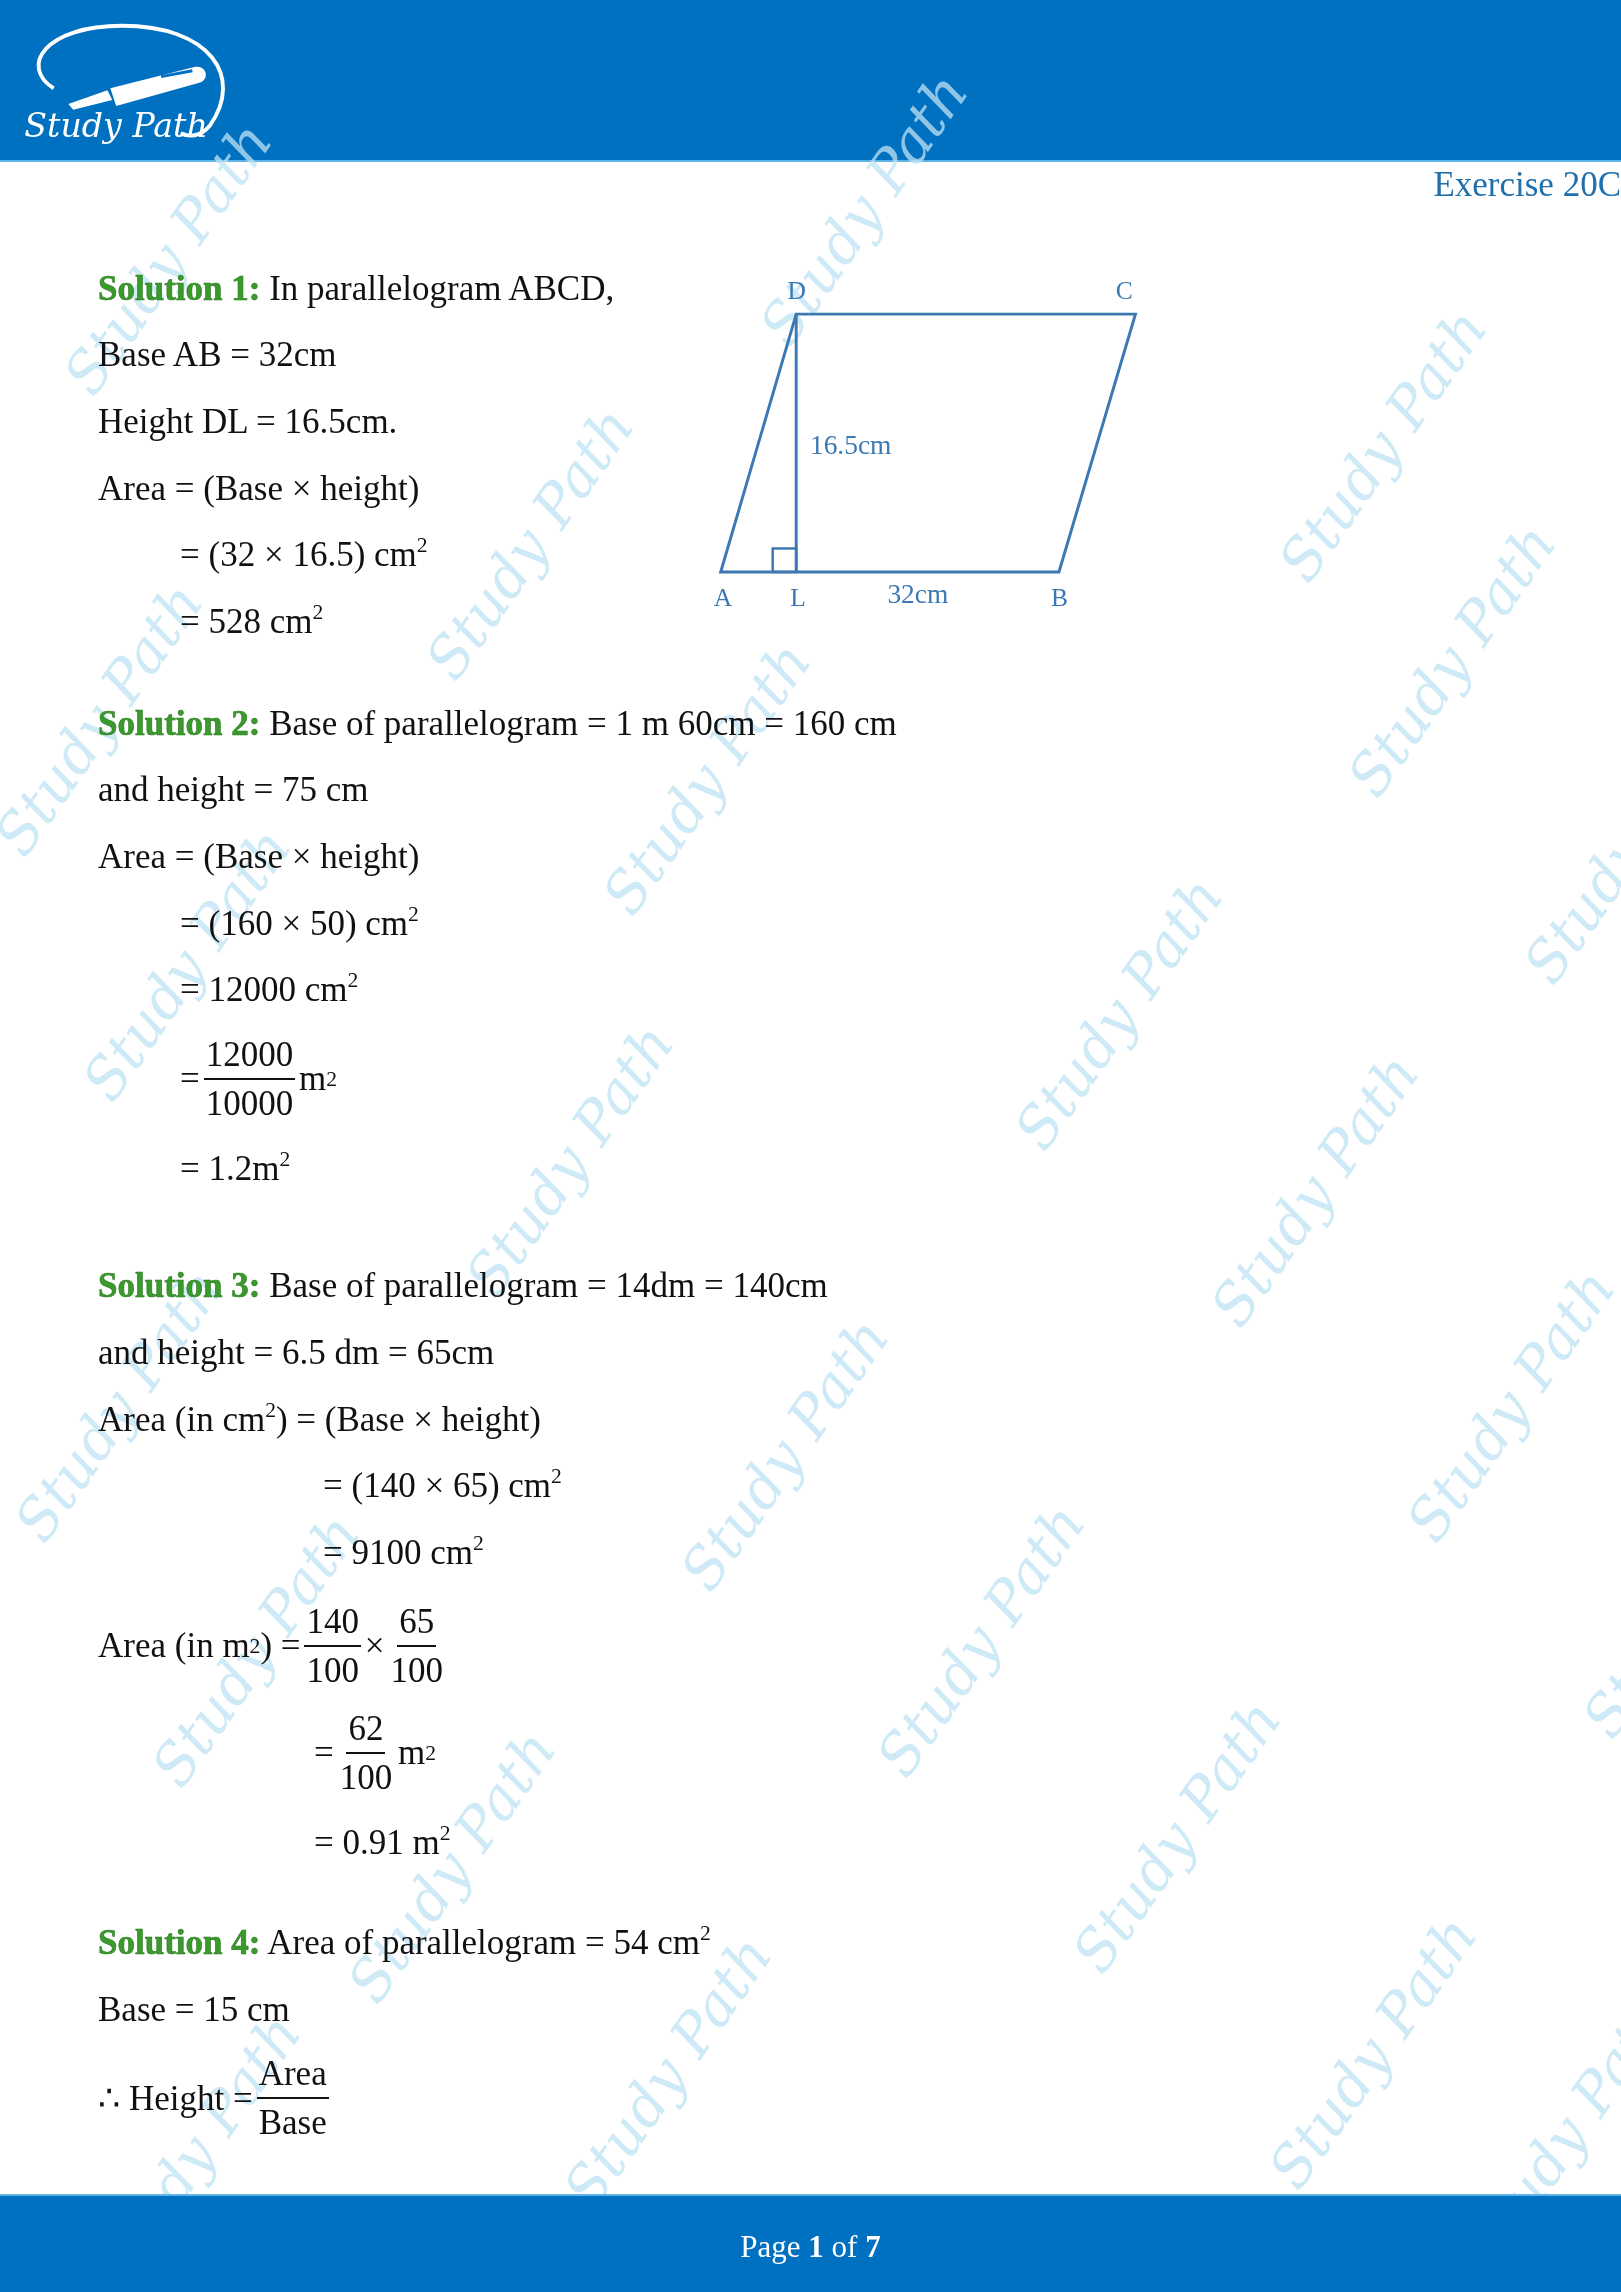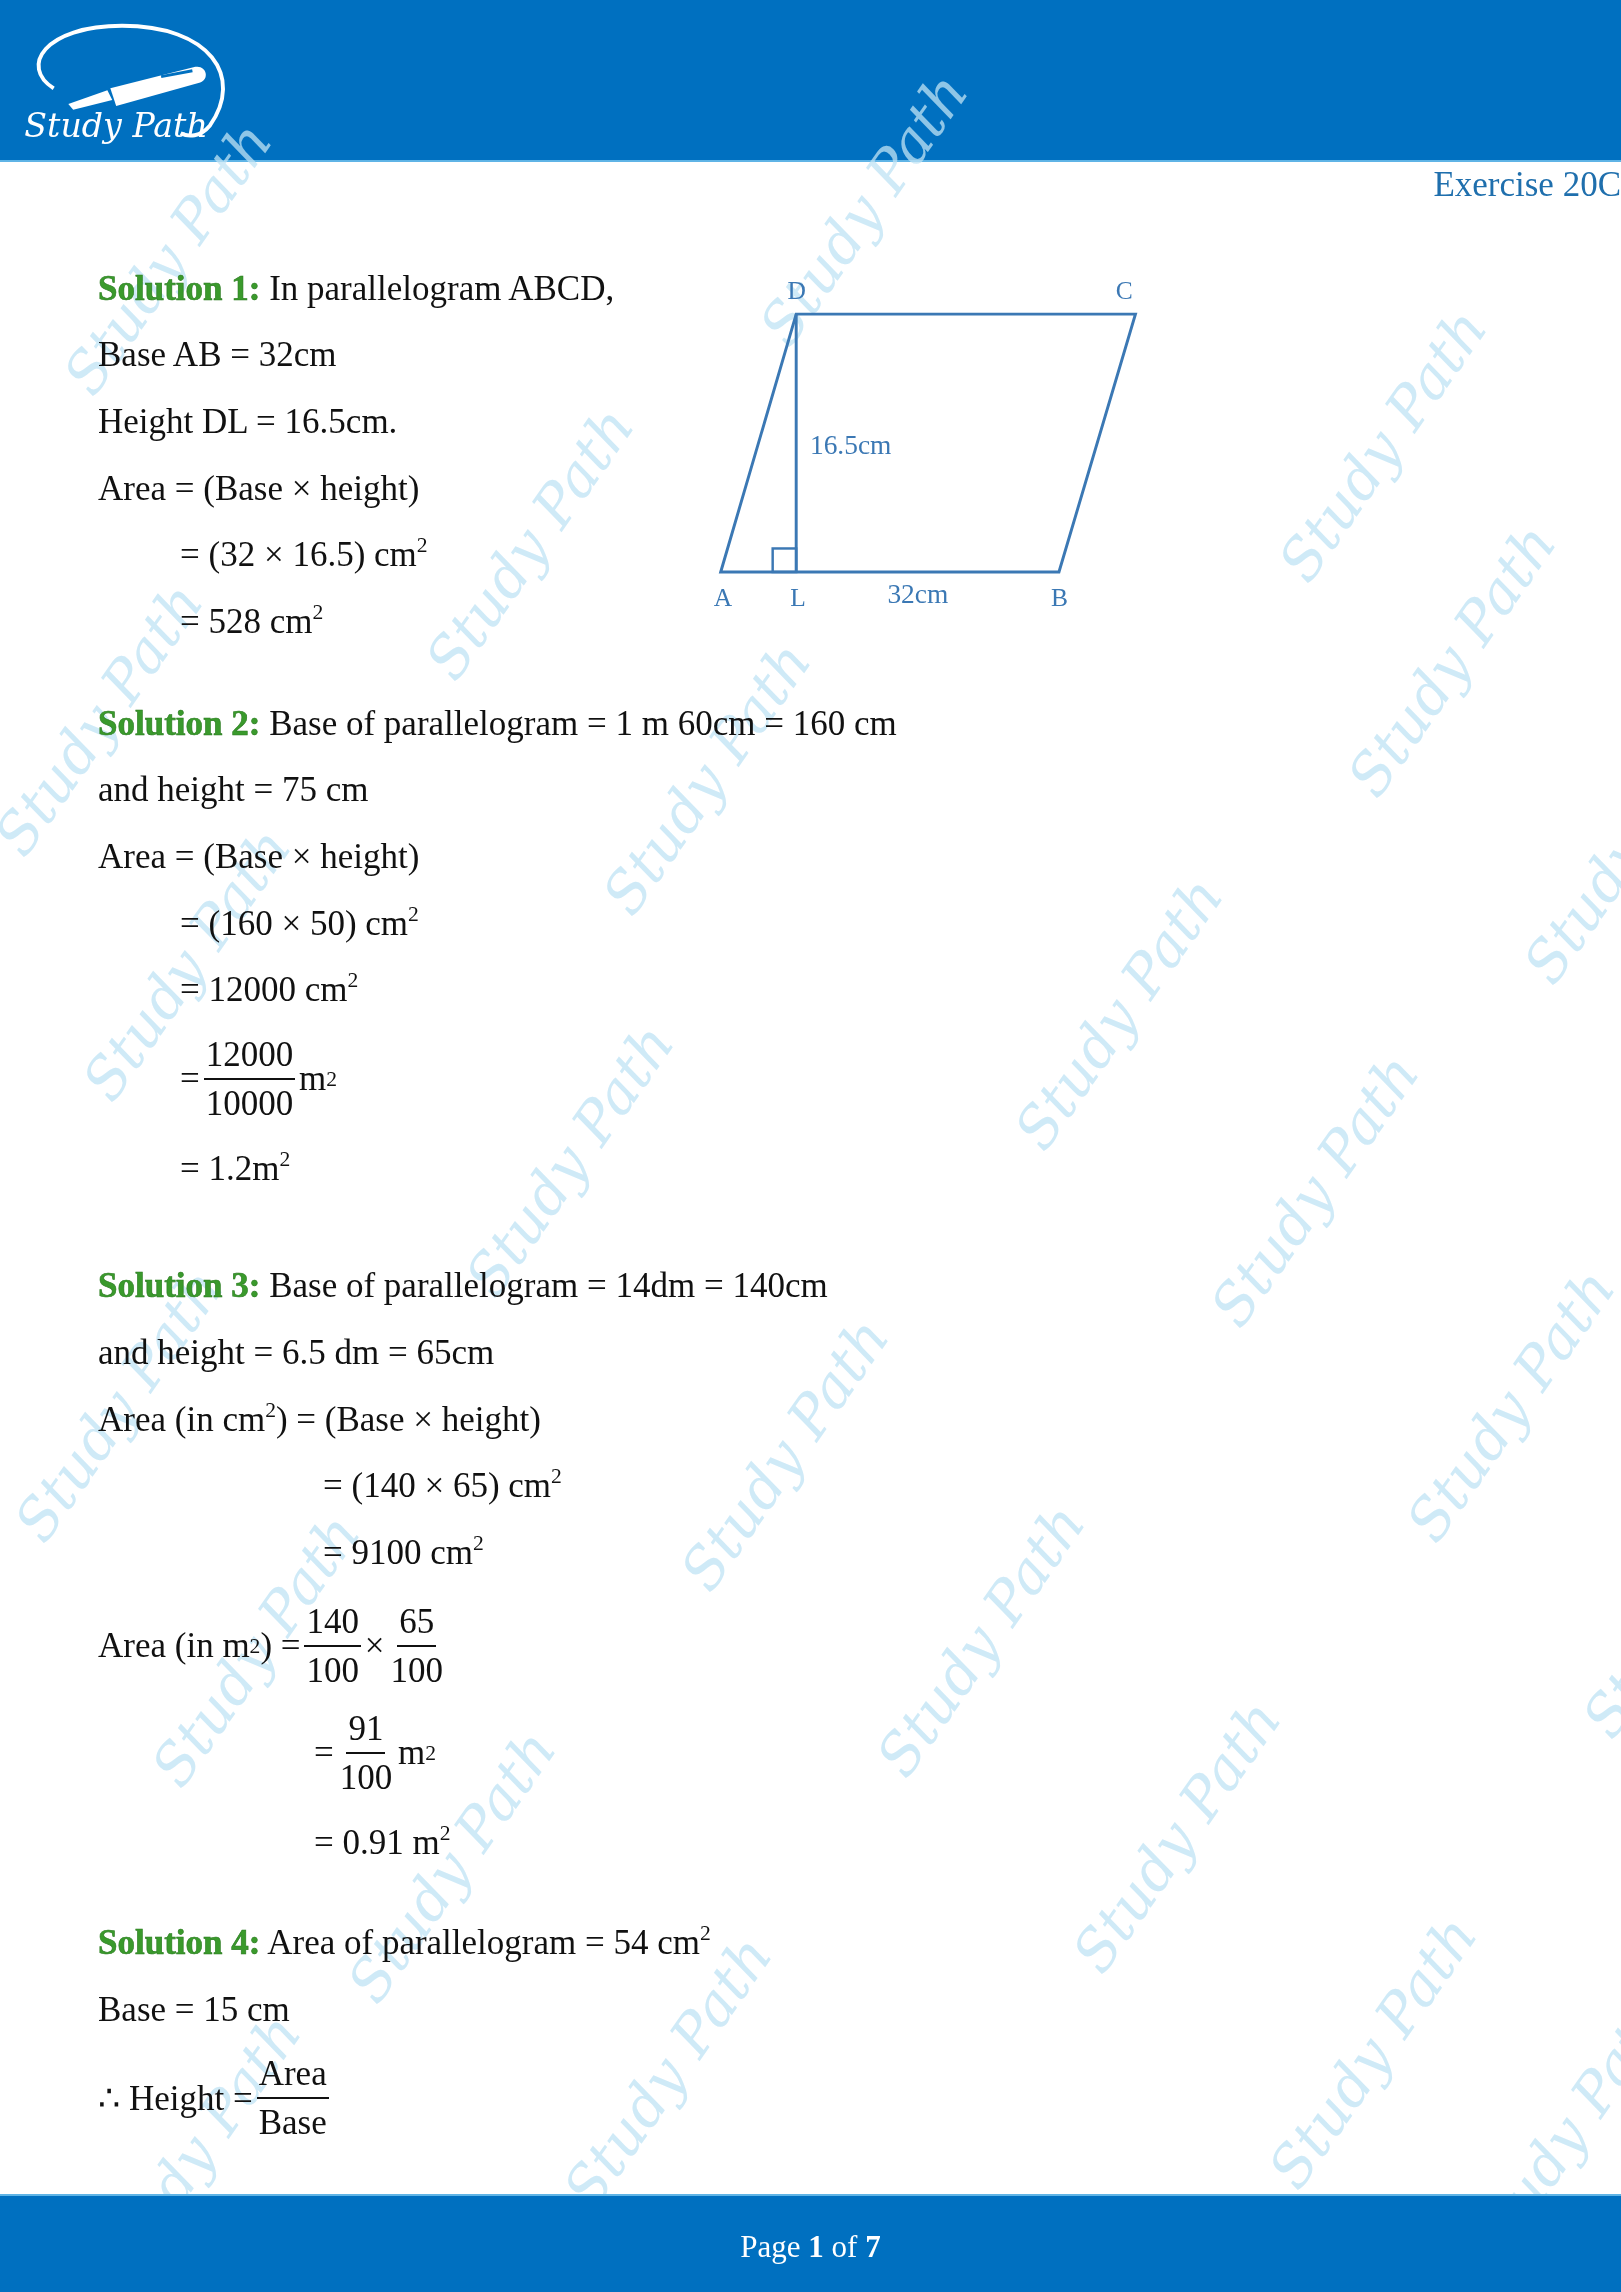--- a/index.html
+++ b/index.html
@@ -162,21 +162,21 @@
       </span>
       <span>×</span>
       <span class="frac">
         <span class="num">65</span>
         <span class="den">100</span>
       </span>
     </div>
     <div class="line" style="top:1705px;left:216px;display:flex;align-items:center">
       <span>=</span>
       <span class="frac">
-        <span class="num">91</span>
+        <span class="num">62</span>
         <span class="den">100</span>
       </span>
       <span>m</span>
         <sup>2</sup>
     </div>
     <div class="line" style="top:1823px;left:216px">
       <span>= 0.91 m</span><sup>2</sup>
     </div>
   </div>
 

